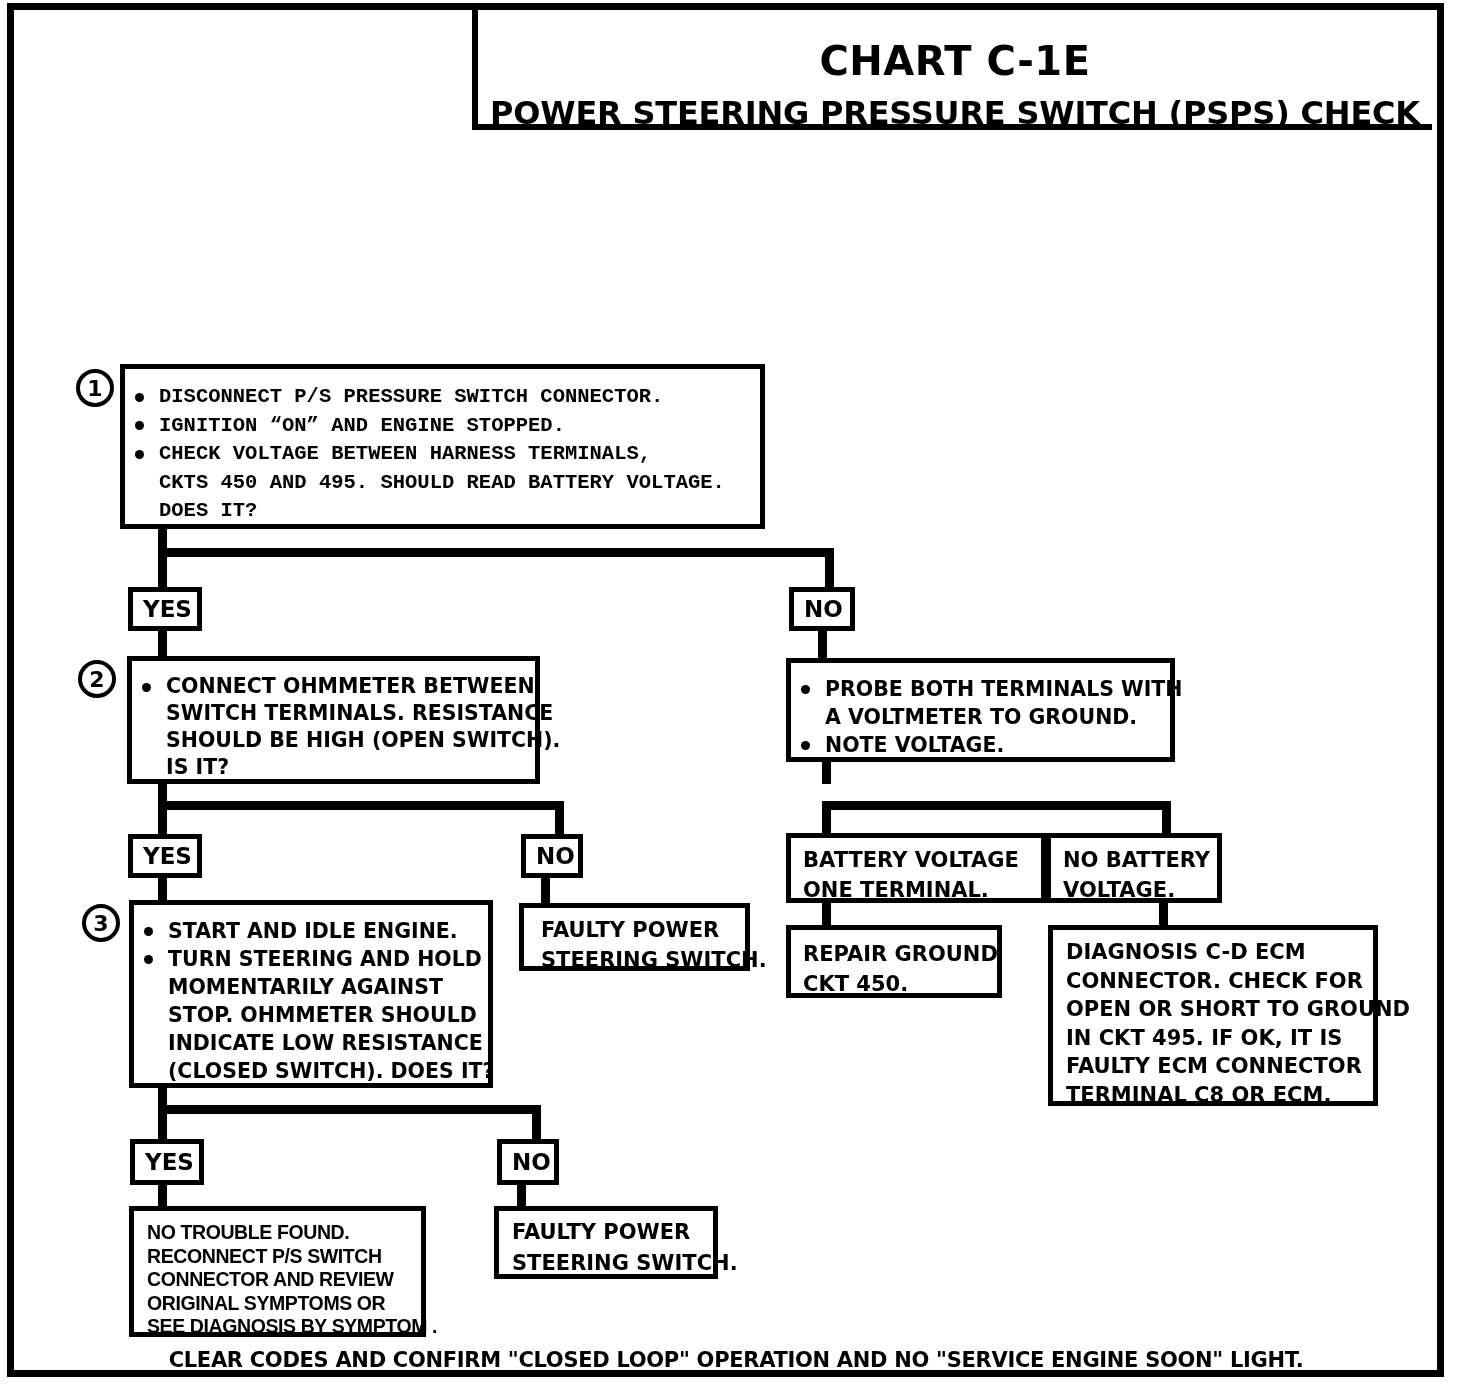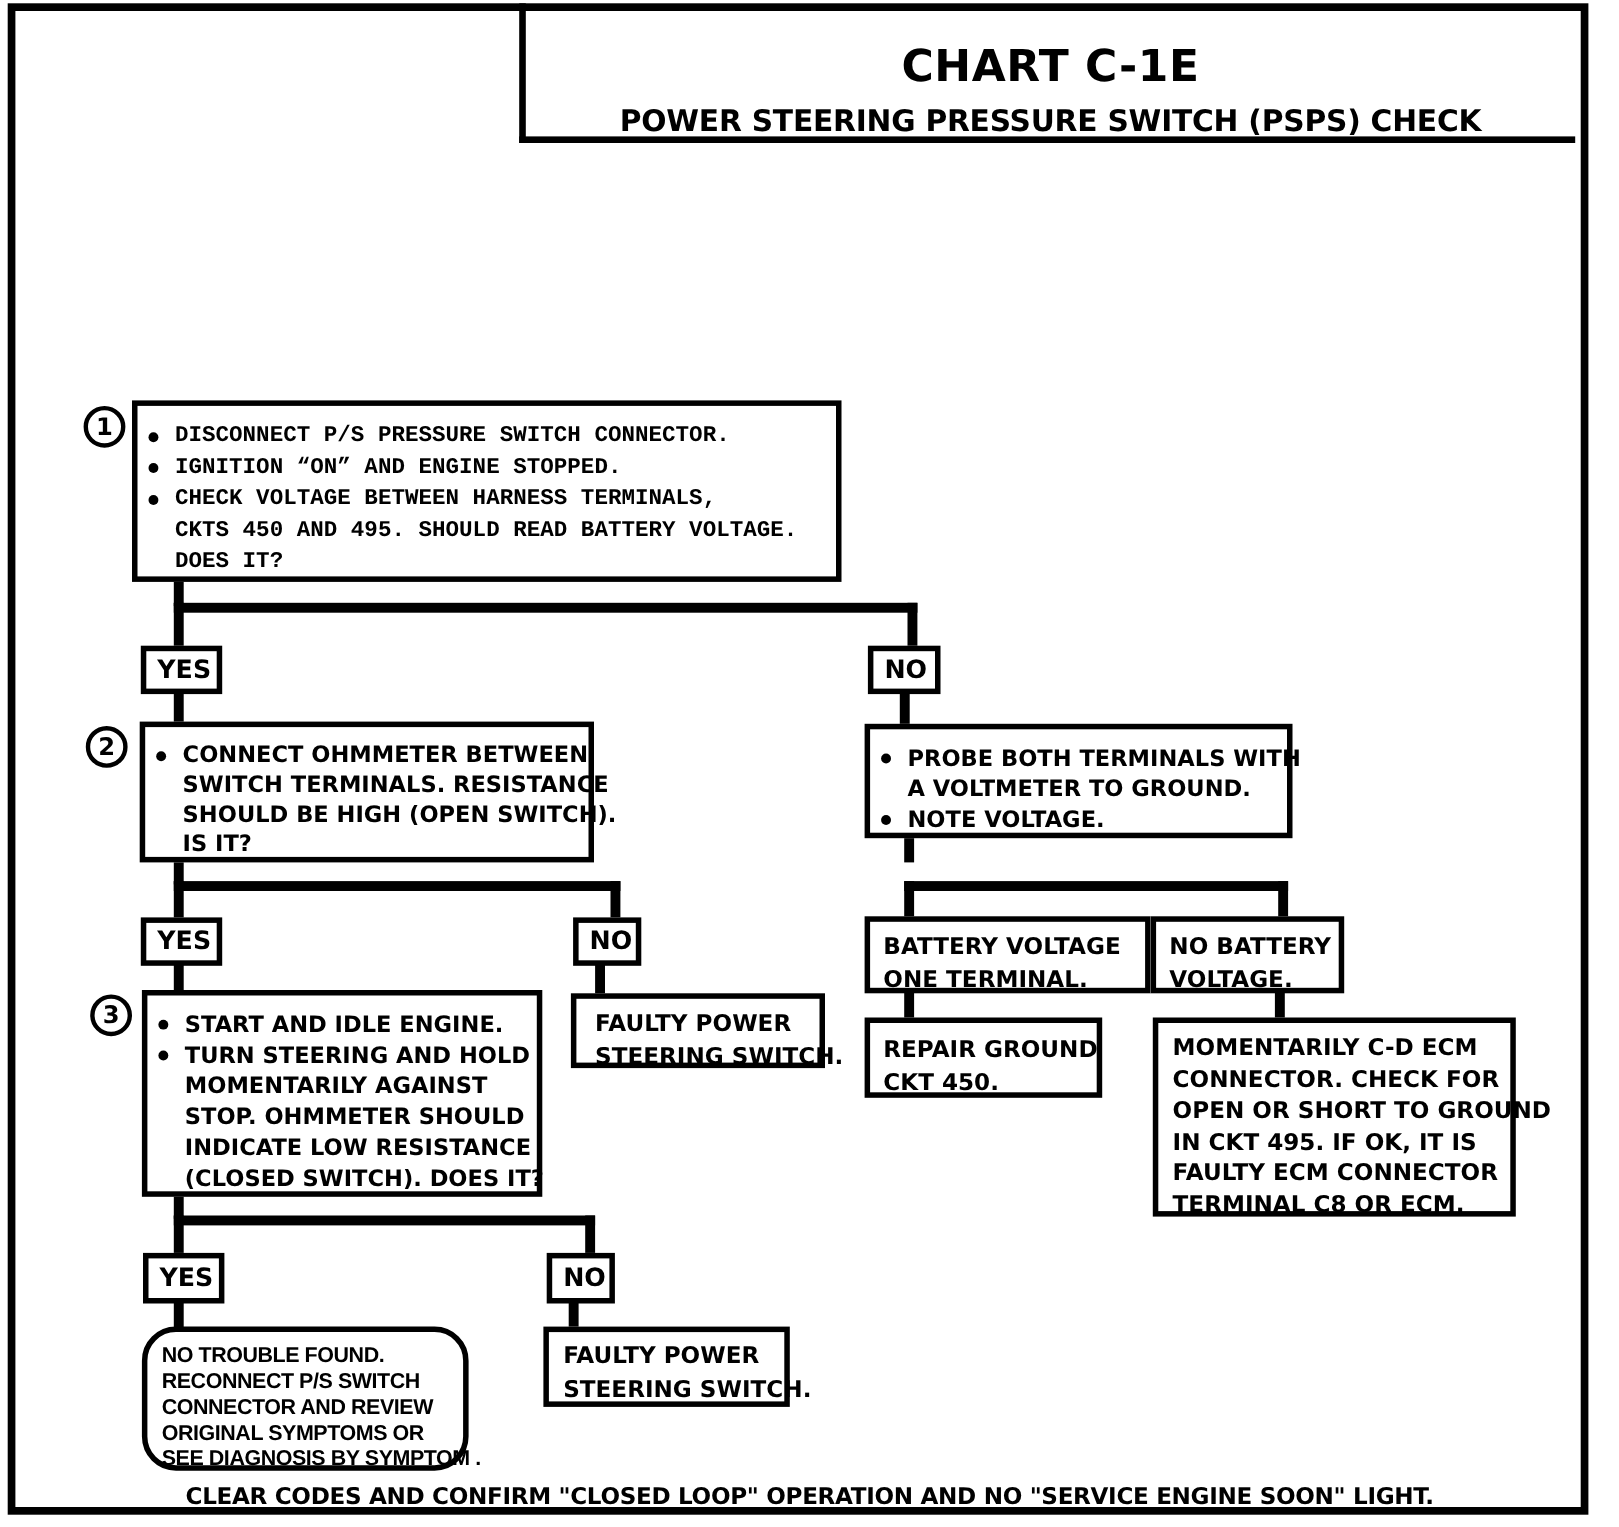--- a/index.html
+++ b/index.html
@@ -47,21 +47,21 @@
     font-size: 40px;
     letter-spacing: 0.5px;
     line-height: 1;
     margin-top: 38px;
     white-space: nowrap;
     text-align: center;
   }
   .title-line2 {
     font-family: "DejaVu Sans", sans-serif;
     font-weight: bold;
-    font-size: 27px;
+    font-size: 32px;
     letter-spacing: -0.2px;
     line-height: 1;
     margin-top: 16px;
     white-space: nowrap;
   }
   
   .box {
     position: absolute;
     border: 5px solid #000;
     box-sizing: border-box;
@@ -265,40 +265,40 @@
     <span class="bl">REPAIR GROUND</span>
     <span class="bl">CKT 450.</span>
   </div>
 
   <div class="box" style="left:1046px; top:833px; width:176px; height:70px; font-size:21px; line-height:30px; padding:7px 16px 0 12px;">
     <span class="bl">NO BATTERY</span>
     <span class="bl">VOLTAGE.</span>
   </div>
   <div class="ln" style="left:1159px; top:901px; width:9px; height:26px;"></div>
   <div class="box" style="left:1048px; top:925px; width:330px; height:181px; font-size:21px; line-height:28.5px; padding:8px 0 0 13px;">
-    <span class="bl">MOMENTARILY C-D ECM</span>
+    <span class="bl">DIAGNOSIS C-D ECM</span>
     <span class="bl">CONNECTOR. CHECK FOR</span>
     <span class="bl">OPEN OR SHORT TO GROUND</span>
     <span class="bl">IN CKT 495.  IF OK, IT IS</span>
     <span class="bl">FAULTY ECM CONNECTOR</span>
     <span class="bl">TERMINAL C8 OR ECM.</span>
   </div>
 
   <div class="ln" style="left:158px; top:1088px; width:9px; height:20px;"></div>
   <div class="ln" style="left:158px; top:1105px; width:383px; height:9px;"></div>
   <div class="ln" style="left:158px; top:1105px; width:9px; height:38px;"></div>
   <div class="ln" style="left:532px; top:1105px; width:9px; height:38px;"></div>
 
   <div class="dbox" style="left:130px; top:1139px; width:74px; height:46px;">YES</div>
   <div class="dbox" style="left:497px; top:1139px; width:62px; height:46px;">NO</div>
 
   <div class="ln" style="left:158px; top:1183px; width:9px; height:26px;"></div>
   <div class="ln" style="left:517px; top:1183px; width:9px; height:26px;"></div>
 
-  <div class="box cond" style="left:129px; top:1206px; width:297px; height:131px; font-size:19.5px; line-height:23.5px; padding:10px 0 0 13px; letter-spacing:-0.4px;border-radius:31px;">
+  <div class="box cond" style="left:129px; top:1206px; width:297px; height:131px; font-size:19.5px; line-height:23.5px; padding:10px 0 0 13px; letter-spacing:-0.4px;">
     <span class="bl">NO TROUBLE FOUND.</span>
     <span class="bl">RECONNECT P/S SWITCH</span>
     <span class="bl">CONNECTOR AND REVIEW</span>
     <span class="bl">ORIGINAL SYMPTOMS OR</span>
     <span class="bl">SEE DIAGNOSIS BY SYMPTOM .</span>
   </div>
 
   <div class="box" style="left:494px; top:1206px; width:224px; height:73px; font-size:21px; line-height:31px; padding:6px 0 0 13px;">
     <span class="bl">FAULTY POWER</span>
     <span class="bl">STEERING SWITCH.</span>

